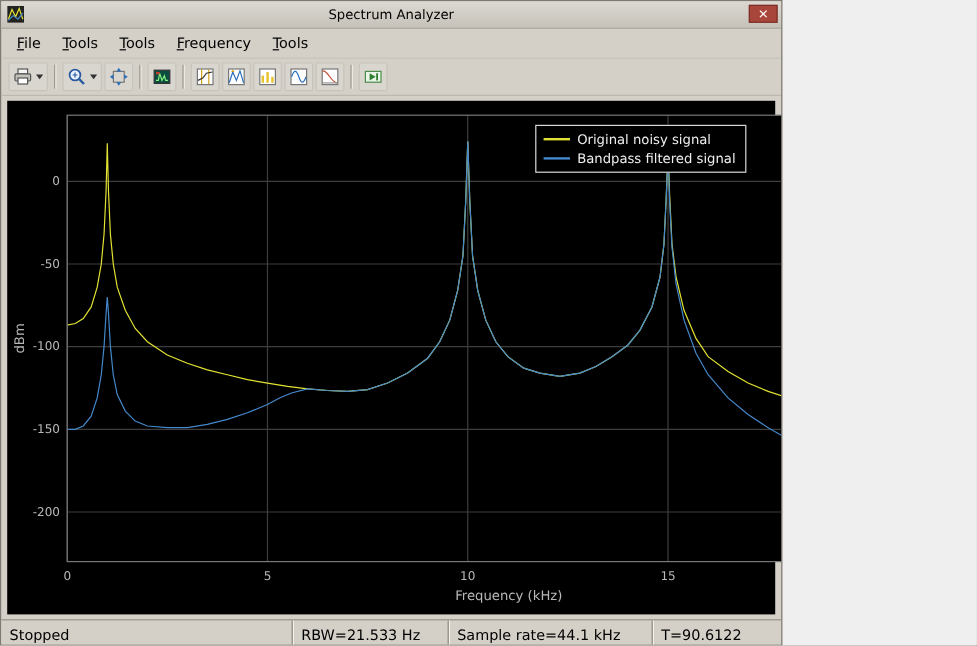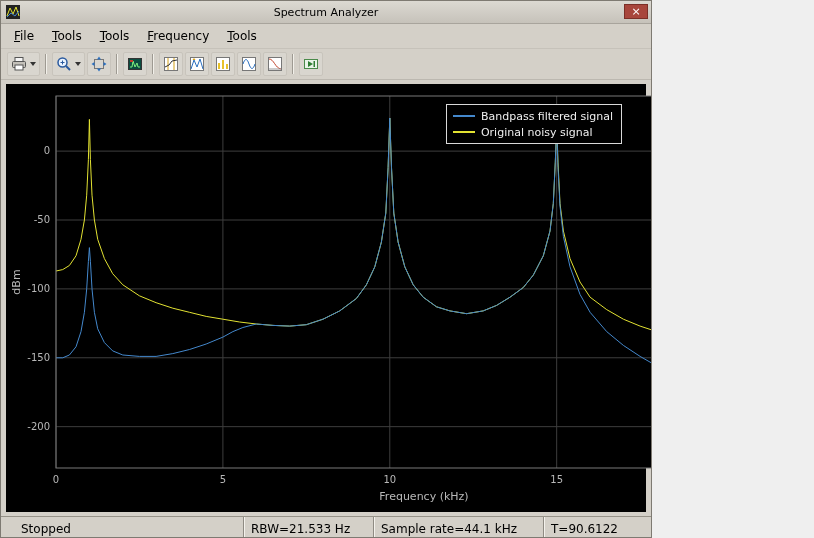--- a/index.html
+++ b/index.html
@@ -36,21 +36,21 @@
   .plot-panel{flex:1;background:#000;margin:4px 5px;position:relative;}
   .plot-panel svg{display:block;}
   .legend{position:absolute;top:20px;right:24px;background:#000;
     border:1px solid #d9d9d9;padding:3px 8px 3px 6px;}
   .legend-row{display:flex;align-items:center;height:16px;}
   .legend-swatch{width:22px;height:2px;margin-right:6px;flex:0 0 auto;}
   .legend-label{color:#efefef;font-size:11px;white-space:nowrap;}
   
   .statusbar{flex:0 0 24px;display:flex;align-items:center;border-top:1px solid #969288;
     background:#d4d0c8;font-size:12px;}
-  .status-state{padding:0 20px;}
+  .status-state{padding:0 7px;}
   .status-spacer{flex:1;}
   .status-seg{border-left:1px solid #8f8b83;box-shadow:inset 1px 0 0 #f4f2ec;
     padding:0 0 0 7px;height:100%;display:flex;align-items:center;box-sizing:border-box;}
   .seg-rbw{width:130px;}
   .seg-rate{width:170px;}
   .seg-t{width:108px;}
 </style>
 </head>
 <body>
 
@@ -203,26 +203,26 @@
         <text x="44" y="70.11111111111111" font-size="10" text-anchor="end" font-family="DejaVu Sans, sans-serif" fill="#b8b8b8">0</text>
         <text x="44" y="139" font-size="10" text-anchor="end" font-family="DejaVu Sans, sans-serif" fill="#b8b8b8">-50</text>
         <text x="44" y="207.88888888888889" font-size="10" text-anchor="end" font-family="DejaVu Sans, sans-serif" fill="#b8b8b8">-100</text>
         <text x="44" y="276.77777777777777" font-size="10" text-anchor="end" font-family="DejaVu Sans, sans-serif" fill="#b8b8b8">-150</text>
         <text x="44" y="345.66666666666663" font-size="10" text-anchor="end" font-family="DejaVu Sans, sans-serif" fill="#b8b8b8">-200</text>
         <text x="418" y="416" font-size="11" text-anchor="middle" font-family="DejaVu Sans, sans-serif" fill="#b8b8b8">Frequency (kHz)</text>
         <text x="14" y="198" font-size="11" text-anchor="middle" transform="rotate(-90 14 198)" font-family="DejaVu Sans, sans-serif" fill="#b8b8b8">dBm</text>
       </svg>
     <div class="legend">
         <div class="legend-row">
+          <span class="legend-swatch" style="background: rgb(226, 226, 50);"></span>
+          <span class="legend-label">Original noisy signal</span>
+        </div>
+        <div class="legend-row">
           <span class="legend-swatch" style="background: rgb(68, 136, 204);"></span>
           <span class="legend-label">Bandpass filtered signal</span>
-        </div>
-        <div class="legend-row">
-          <span class="legend-swatch" style="background: rgb(226, 226, 50);"></span>
-          <span class="legend-label">Original noisy signal</span>
         </div>
       </div>
   </div>
 
   <div class="statusbar">
     <span class="status-state">Stopped</span>
     <span class="status-spacer"></span>
     <span class="status-seg seg-rbw">RBW=21.533 Hz</span>
     <span class="status-seg seg-rate">Sample rate=44.1 kHz</span>
     <span class="status-seg seg-t">T=90.6122</span>

